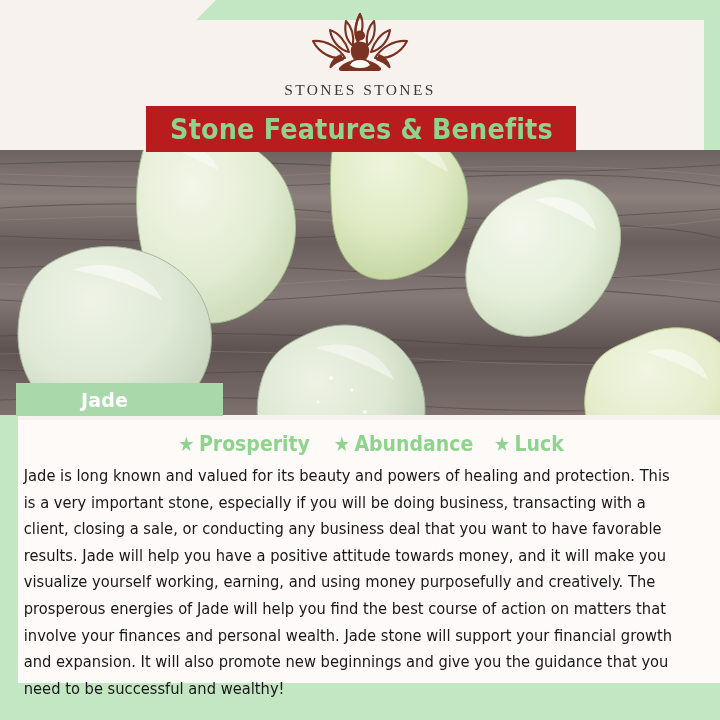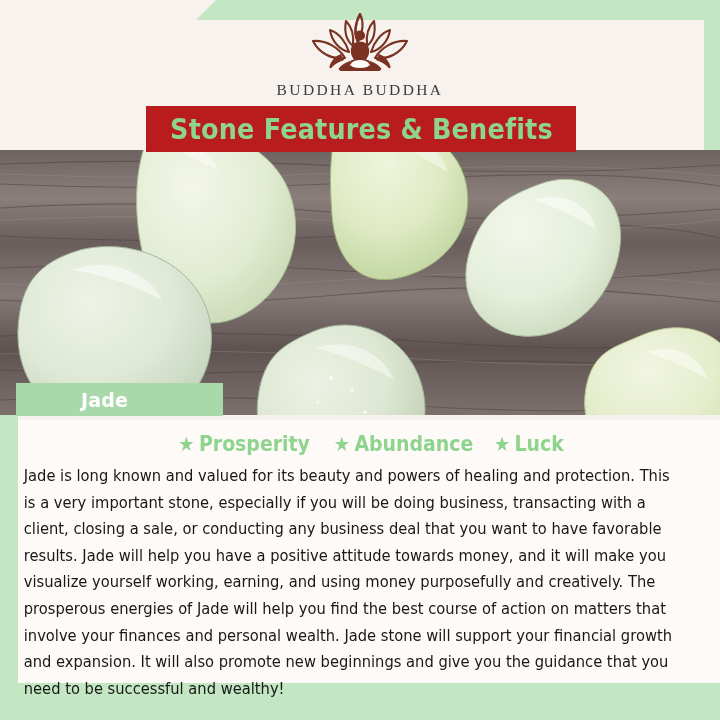--- a/index.html
+++ b/index.html
@@ -126,21 +126,21 @@
         <path d="M56 46 c-6 2 -10 7 -11.5 12.5 c-0.4 1.5 1 2.3 2 1.2 c3 -3.3 7.3 -6 12.6 -7.7 z"></path>
         <path d="M94 46 c6 2 10 7 11.5 12.5 c0.4 1.5 -1 2.3 -2 1.2 c-3 -3.3 -7.3 -6 -12.6 -7.7 z"></path>
       </g>
       <g fill="#fdfaf7">
         <ellipse cx="75" cy="55.5" rx="10.5" ry="4.6"></ellipse>
       </g>
       <g fill="none" stroke="#7a3322" stroke-width="1.8" stroke-linecap="round">
         <path d="M64.8 55.8 c2.4 -3.4 6.2 -4.6 10.2 -4.6 c4 0 7.8 1.2 10.2 4.6"></path>
       </g>
     </svg>
-    <div class="logo-text">BUDDHA BUDDHA</div>
+    <div class="logo-text">STONES STONES</div>
   </div>
 
   <div class="title-banner">
     <div class="title">Stone Features &amp; Benefits</div>
   </div>
 
   <div class="photo">
     <svg viewBox="0 0 720 265" preserveAspectRatio="none">
       <defs>
         <linearGradient id="wood" x1="0" y1="0" x2="0" y2="1">

